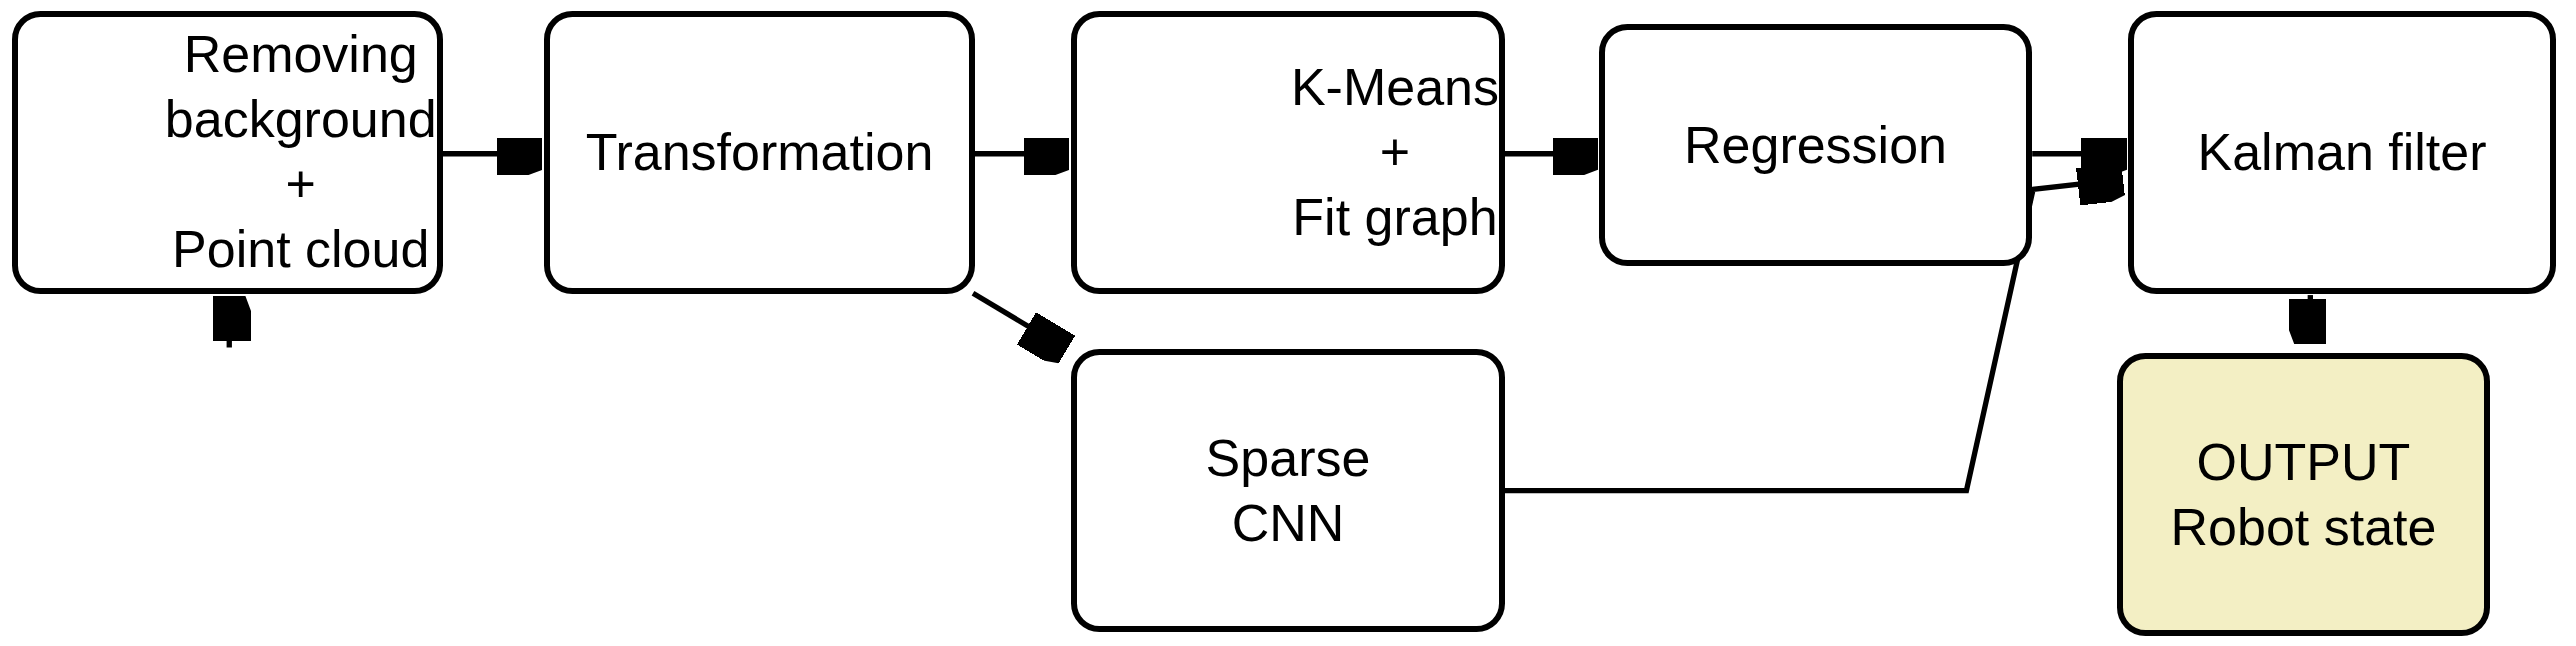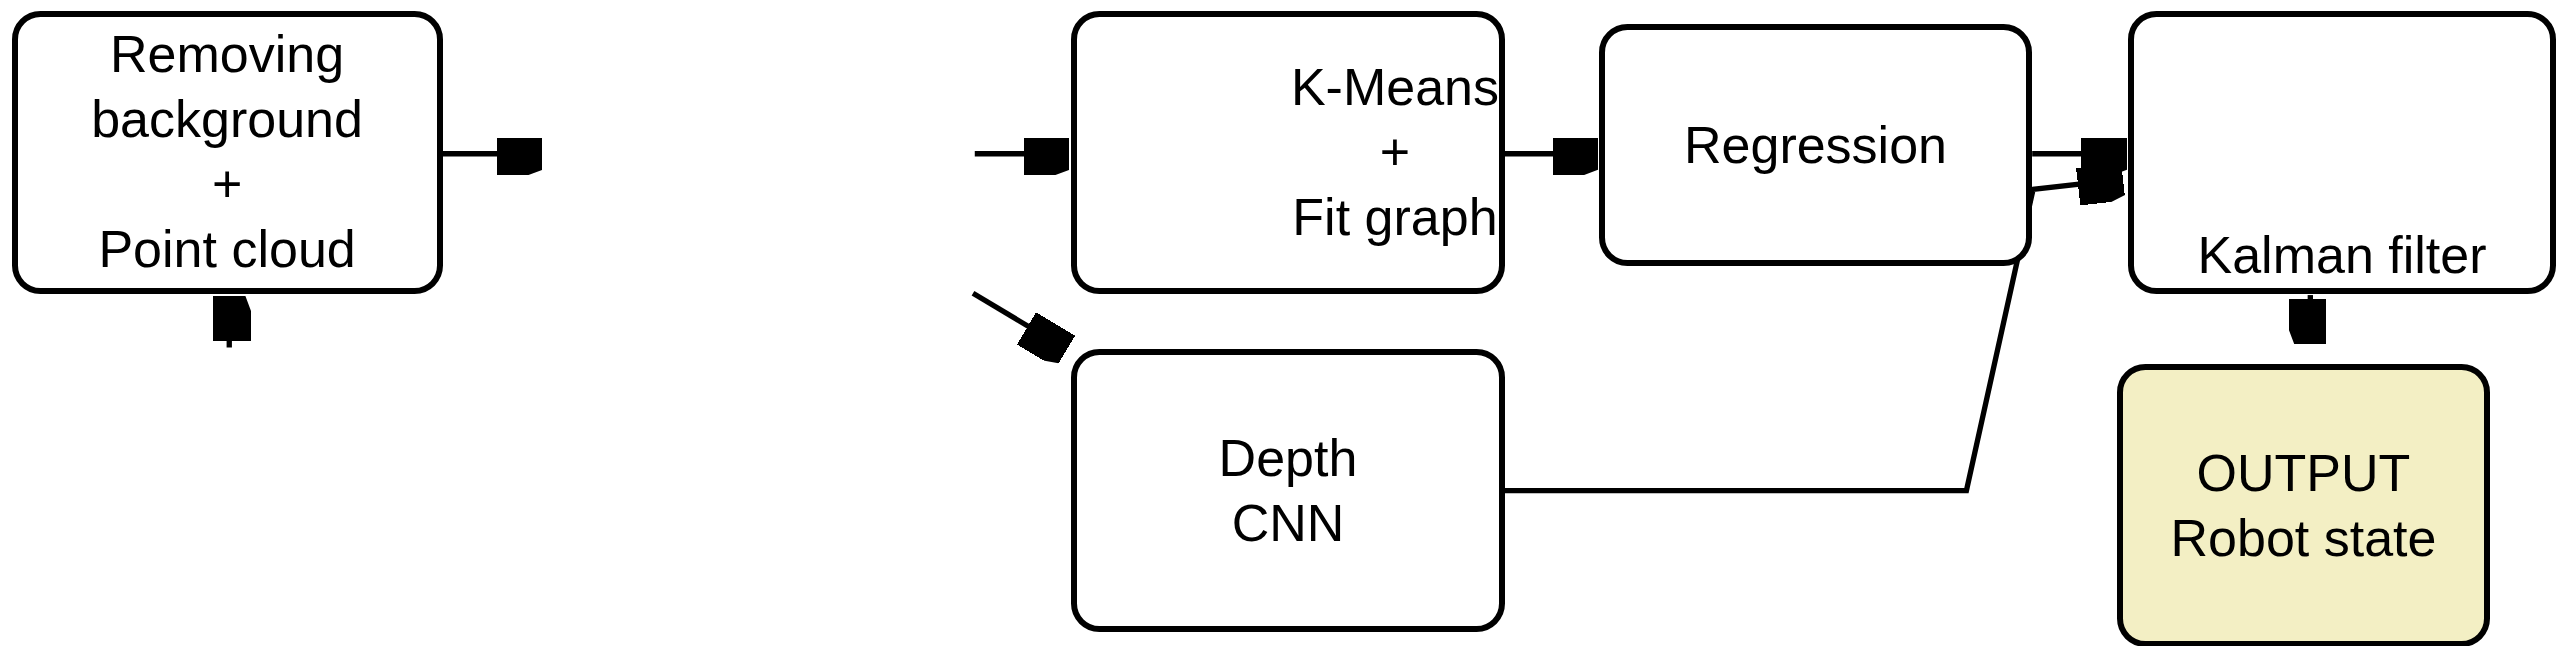--- a/index.html
+++ b/index.html
@@ -54,47 +54,50 @@
     <path d="M258,391 L258,337" marker-end="url(#arw)"></path>
     <path d="M498,173 L606,173" marker-end="url(#arw)"></path>
     <path d="M1097,173 L1199,173" marker-end="url(#arw)"></path>
     <path d="M1693,173 L1794,173" marker-end="url(#arw)"></path>
     <path d="M2287,173 L2389,173" marker-end="url(#arw)"></path>
     <path d="M1095,330 L1197,391" marker-end="url(#arw)"></path>
     <path d="M1693,552 L2213,552 L2288,213 L2385,202" marker-end="url(#arw)"></path>
     <path d="M2600,332 L2600,383" marker-end="url(#arw)"></path>
   </svg>
 
-  <div class="node" style="left:11.6px; top:10.7px; width:431px; height:283px;">
+  <div class="node" style="left:11.6px; top:10.7px; width:431px; height:283px;justify-content:flex-end;">
     <span class="label">Removing
 background
 +
 Point cloud</span>
   </div>
 
+  <div class="node" style="left:544px; top:10.7px; width:431px; height:283px;">
+    <span class="label">Transformation</span>
+  </div>
 
   <div class="node" style="left:1071px; top:10.7px; width:434px; height:283px;justify-content:flex-end;">
     <span class="label">K-Means
 +
 Fit graph</span>
   </div>
 
   <div class="node" style="left:1599px; top:24px; width:433px; height:242px;">
     <span class="label">Regression</span>
   </div>
 
-  <div class="node" style="left:2128px; top:10.7px; width:428px; height:283px;align-items:flex-end;">
+  <div class="node" style="left:2128px; top:10.7px; width:428px; height:283px;">
     <span class="label">Kalman filter</span>
   </div>
 
 
   <div class="node" style="left:1071px; top:349px; width:434px; height:283px;">
-    <span class="label">Depth
+    <span class="label">Sparse
 CNN</span>
   </div>
 
-  <div class="node io" style="left:2117px; top:364px; width:373px; height:283px;">
+  <div class="node io" style="left:2117px; top:353px; width:373px; height:283px;">
     <span class="label">OUTPUT
 Robot state</span>
   </div>
 
 </div>
 
 
 </body></html>

